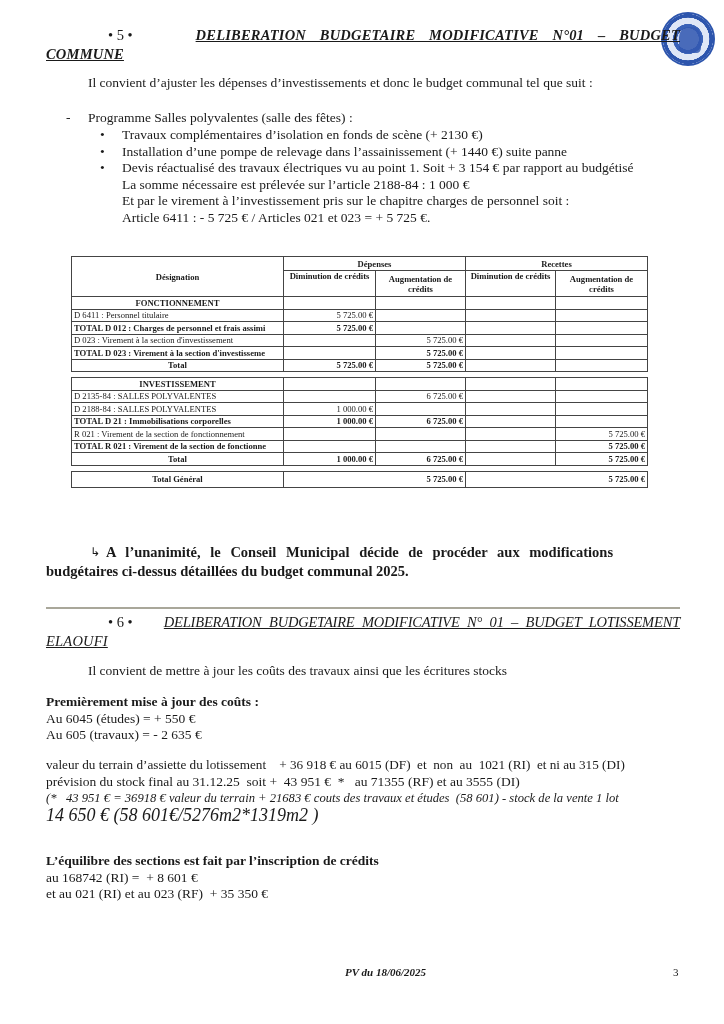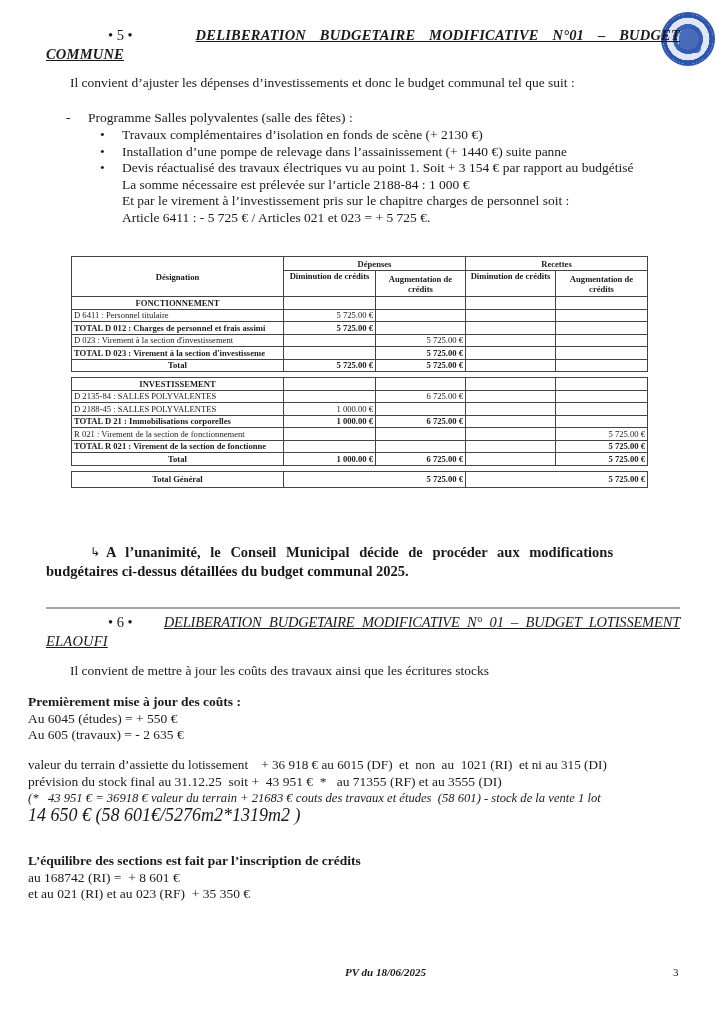--- a/index.html
+++ b/index.html
@@ -10,21 +10,21 @@
 
   .seal { position: absolute; left: 661px; top: 12px; width: 54px; height: 54px; border-radius: 50%;
           background: radial-gradient(circle at 50% 50%, #c9d6f0 0 30%, #3a62b8 31% 42%, #dfe7f7 43% 60%, #2d55ad 61% 70%, #e8eefa 71% 100%);
           border: 2px solid #2d55ad; }
   .seal-inner { position: absolute; left: 16px; top: 13px; width: 22px; height: 26px; background: #3358b0; border-radius: 40% 40% 20% 20%; opacity: 0.85; }
 
   .sec-head { position: absolute; left: 46px; width: 634px; font-size: 14.5px; line-height: 19px; }
   .sec-head .title { font-style: italic; font-weight: bold; text-decoration: underline; text-align: justify; letter-spacing: 0.2px; }
   .sec-head.s6 .title { font-weight: normal; font-family: "Liberation Serif", serif; font-style: italic; }
 
-  .para { position: absolute; left: 28px; width: 634px; font-size: 13.5px; line-height: 16.5px; }
+  .para { position: absolute; left: 46px; width: 634px; font-size: 13.5px; line-height: 16.5px; }
   .bullets { position: absolute; left: 98px; width: 600px; font-size: 13.5px; line-height: 16.5px; }
   .bullets .b { position: relative; padding-left: 24px; }
   .bullets .b::before { content: "•"; position: absolute; left: 2px; top: 0; }
   .bullets .cont { padding-left: 24px; }
 
   table.budget { position: absolute; left: 71px; border-collapse: collapse; font-size: 8.6px; font-family: "Liberation Serif", serif; }
   table.budget td, table.budget th { border: 1px solid #444; height: 12.5px; padding: 0 2px; white-space: nowrap; overflow: hidden; }
   table.budget th { font-weight: bold; text-align: center; vertical-align: middle; }
   table.budget td.num { text-align: right; }
   table.budget td.bold, table.budget td.num.bold { font-weight: bold; }
@@ -137,21 +137,21 @@
         <td></td>
   </tr>
   <tr>
     <td>D 2135-84 : SALLES POLYVALENTES</td>
     <td class="num"></td>
     <td class="num">6 725.00 €</td>
     <td class="num"></td>
     <td class="num"></td>
   </tr>
   <tr>
-    <td>D 2188-45 : SALLES POLYVALENTES</td>
+    <td>D 2188-84 : SALLES POLYVALENTES</td>
     <td class="num">1 000.00 €</td>
     <td class="num"></td>
     <td class="num"></td>
     <td class="num"></td>
   </tr>
   <tr>
     <td class="bold">TOTAL D 21 : Immobilisations corporelles</td>
     <td class="num bold">1 000.00 €</td>
     <td class="num bold">6 725.00 €</td>
     <td class="num bold"></td>

